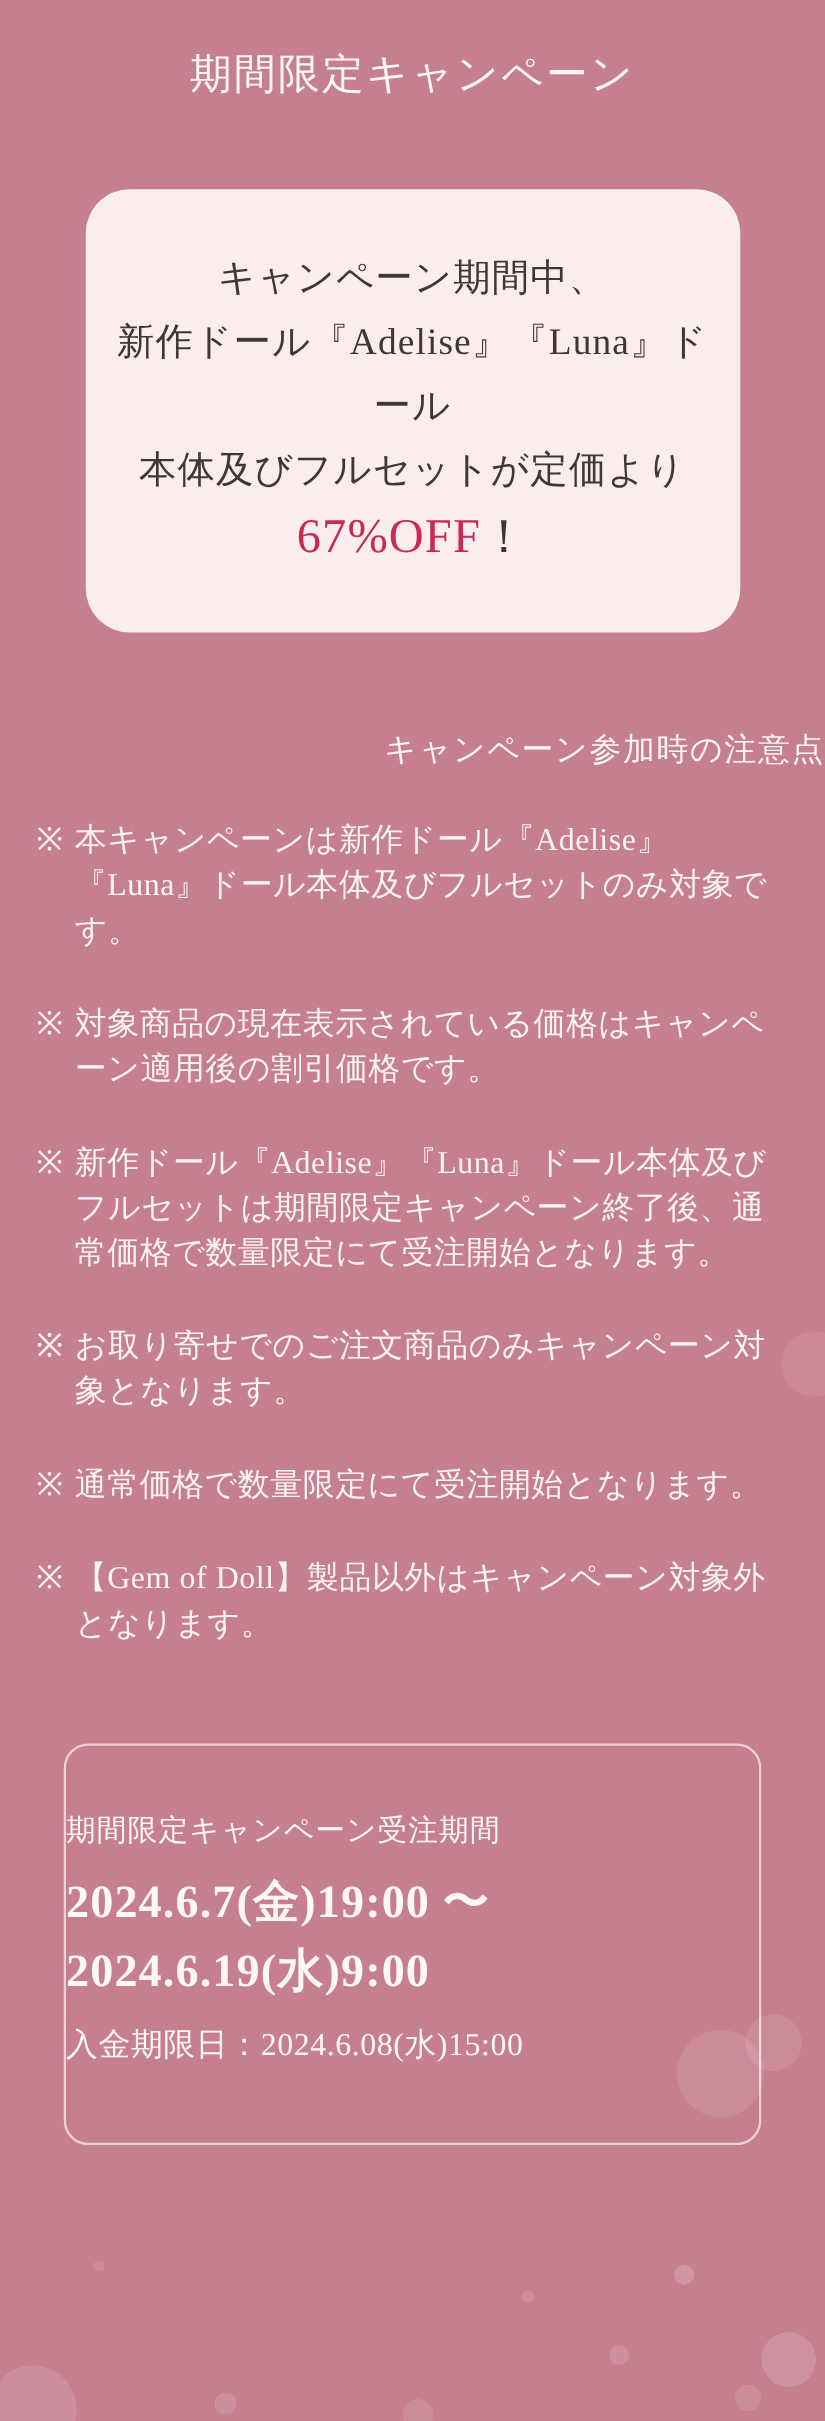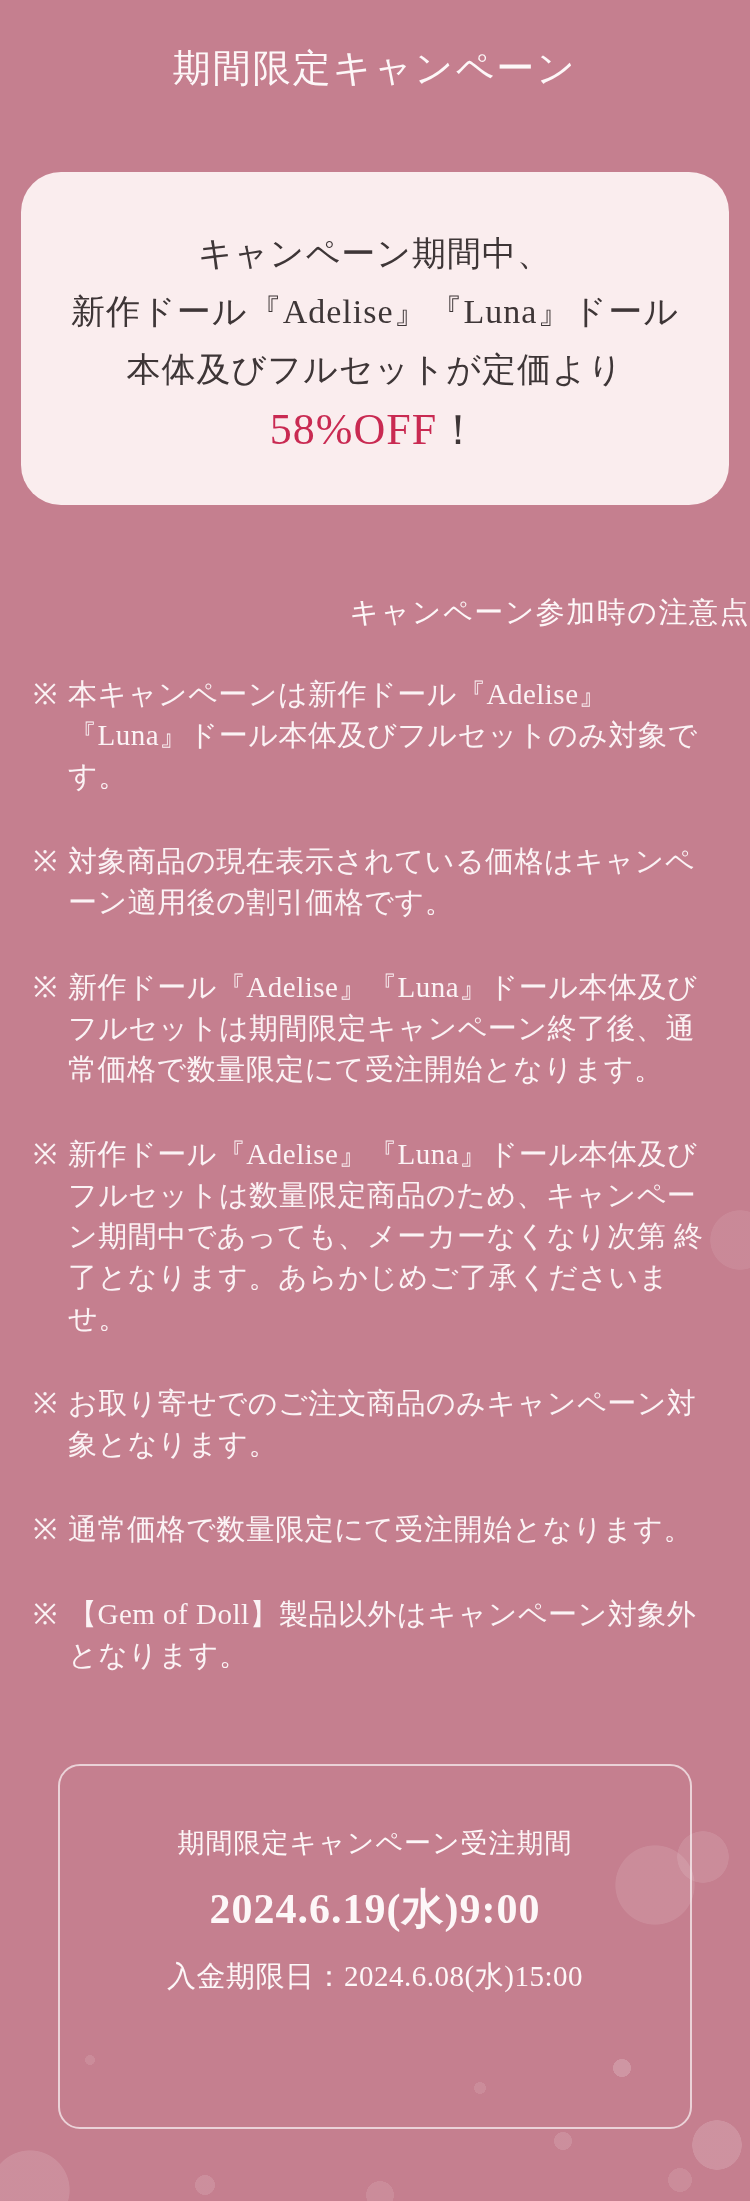--- a/index.html
+++ b/index.html
@@ -34,26 +34,26 @@
     margin: 0;
     padding-top: 44px;
     text-align: center;
     color: #fdf7f8;
     font-size: 38px;
     line-height: 48px;
     font-weight: normal;
     letter-spacing: 2px;
   }
   .hero-card {
-    width: 708px;
+    width: 595px;
     box-sizing: border-box;
     margin: 80px auto 0;
     background: #faedee;
     border-radius: 40px;
-    padding: 53px 20px 44px;
+    padding: 53px 20px 55px;
     text-align: center;
     color: #3e3637;
   }
   .hero-line {
     margin: 0;
     font-size: 34px;
     line-height: 58px;
     letter-spacing: 1px;
   }
   .hero-offer {
@@ -94,21 +94,20 @@
     left: 33px;
     top: 0;
   }
   .period-box {
     width: 634px;
     height: 365px;
     box-sizing: border-box;
     margin: 88px auto 0;
     border: 2px solid rgba(255,255,255,0.65);
     border-radius: 22px;
-    text-align: center;
     color: #fdf7f8;
     padding-top: 58px;
   }
   .period-heading {
     margin: 0 0 16px;
     font-size: 27px;
     line-height: 38px;
     font-weight: normal;
     letter-spacing: 1px;
   }
@@ -130,55 +129,55 @@
 <body>
 
 <div class="page">
 
   <h1 class="page-title">期間限定キャンペーン</h1>
 
   <section class="hero-card">
     <p class="hero-line">キャンペーン期間中、</p>
     <p class="hero-line">新作ドール『Adelise』『Luna』ドール</p>
     <p class="hero-line">本体及びフルセットが定価より</p>
-    <p class="hero-offer"><span class="offer-red">58%OFF</span><span class="offer-dark">！</span></p>
+    <p class="hero-offer"><span class="offer-red">67%OFF</span><span class="offer-dark">！</span></p>
   </section>
 
   <h2 class="notes-heading">キャンペーン参加時の注意点</h2>
 
   <ul class="notes-list">
     <li class="note">
       <span class="note-marker">※</span>
       <span class="note-text">本キャンペーンは新作ドール『Adelise』『Luna』ドール本体及びフルセットのみ対象です。</span>
     </li>
     <li class="note">
       <span class="note-marker">※</span>
       <span class="note-text">対象商品の現在表示されている価格はキャンペーン適用後の割引価格です。</span>
     </li>
     <li class="note">
       <span class="note-marker">※</span>
       <span class="note-text">新作ドール『Adelise』『Luna』ドール本体及びフルセットは期間限定キャンペーン終了後、通常価格で数量限定にて受注開始となります。</span>
     </li>
     <li class="note">
       <span class="note-marker">※</span>
-      <span class="note-text">新作ドール『Adelise』『Luna』ドール本体及びフルセットは数量限定商品のため、キャンペーン期間中であっても、メーカーなくなり次第 終了となります。あらかじめご了承くださいませ。</span>
     </li>
     <li class="note">
       <span class="note-marker">※</span>
       <span class="note-text">お取り寄せでのご注文商品のみキャンペーン対象となります。</span>
     </li>
     <li class="note">
       <span class="note-marker">※</span>
       <span class="note-text">通常価格で数量限定にて受注開始となります。</span>
     </li>
     <li class="note">
       <span class="note-marker">※</span>
       <span class="note-text">【Gem of Doll】製品以外はキャンペーン対象外となります。</span>
     </li>
   </ul>
 
   <section class="period-box">
     <h3 class="period-heading">期間限定キャンペーン受注期間</h3>
+    <p class="period-date">2024.6.7(金)19:00 〜</p>
     <p class="period-date">2024.6.19(水)9:00</p>
     <p class="period-deadline">入金期限日：2024.6.08(水)15:00</p>
   </section>
 
 </div>
 
 </body></html>

